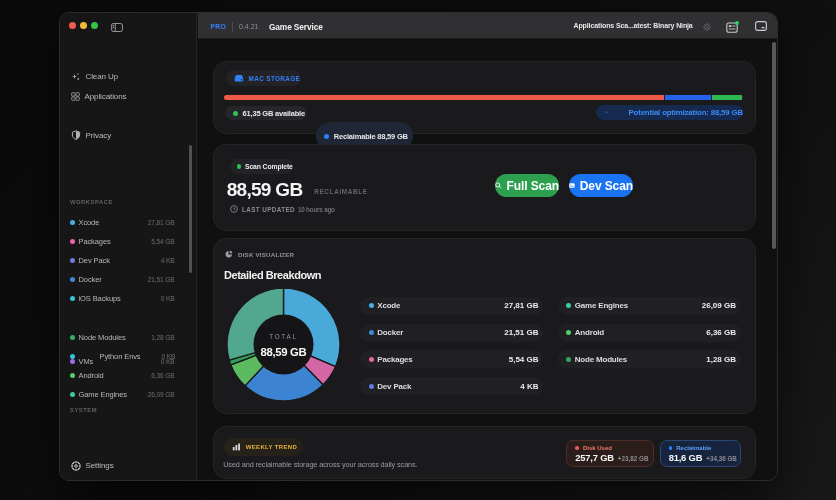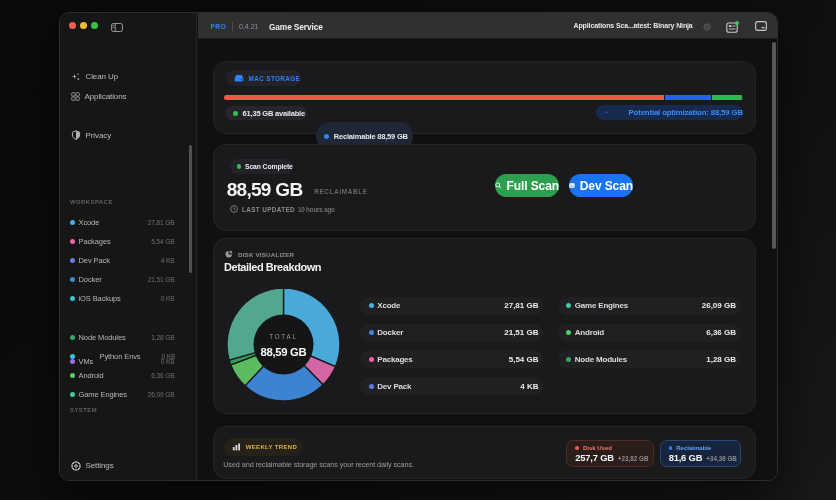--- a/index.html
+++ b/index.html
@@ -168,21 +168,21 @@
     </div>
 
     <div class="card" style="top:225.4px;height:175.7px;">
       <div class="abs" style="left:11px;top:11px;display:flex;align-items:center;">
         <svg width="8" height="8" viewBox="0 0 10 10">
             <path d="M4.4 1.2 A4.1 4.1 0 1 0 8.8 5.6 L4.4 5.6 Z" fill="#9a9a9d"></path>
             <path d="M5.9 0.7 A4.1 4.1 0 0 1 9.3 4.1 L5.9 4.1 Z" fill="#9a9a9d"></path>
           </svg>
         <span style="margin-left:5px;font-size:6.2px;font-weight:bold;color:#929295;letter-spacing:.2px;">DISK VISUALIZER</span>
       </div>
-      <div class="abs" style="left:10px;top:22px;font-size:11px;font-weight:bold;color:#f2f2f4;letter-spacing:-.45px;text-align:right;">Detailed Breakdown</div>
+      <div class="abs" style="left:10px;top:30px;font-size:11px;font-weight:bold;color:#f2f2f4;letter-spacing:-.45px;text-align:right;">Detailed Breakdown</div>
       <svg class="abs" style="left:12px;top:47.2px;" width="115" height="115" viewBox="0 0 115 115">
         <path d="M57.5,57.5 L57.50,1.00 A56.5,56.5 0 0 1 109.50,79.59 Z" fill="#49a9d9" stroke="#1a1a1c" stroke-width="1.4"></path>
         <path d="M57.5,57.5 L109.50,79.59 A56.5,56.5 0 0 1 97.09,97.81 Z" fill="#d466a4" stroke="#1a1a1c" stroke-width="1.4"></path>
         <path d="M57.5,57.5 L97.09,97.81 A56.5,56.5 0 0 1 19.02,98.87 Z" fill="#3c84d2" stroke="#1a1a1c" stroke-width="1.4"></path>
         <path d="M57.5,57.5 L19.02,98.87 A56.5,56.5 0 0 1 4.83,77.95 Z" fill="#5cba60" stroke="#1a1a1c" stroke-width="1.4"></path>
         <path d="M57.5,57.5 L4.83,77.95 A56.5,56.5 0 0 1 3.19,73.09 Z" fill="#2f9e5a" stroke="#1a1a1c" stroke-width="1.4"></path>
         <path d="M57.5,57.5 L3.19,73.09 A56.5,56.5 0 0 1 57.50,1.00 Z" fill="#52a88e" stroke="#1a1a1c" stroke-width="1.4"></path>
         <circle cx="57.5" cy="57.5" r="30" fill="#151517"></circle>
         <text x="57.5" y="52" text-anchor="middle" font-size="6.3" letter-spacing="1.8" fill="#97979a">TOTAL</text>
         <text x="57.5" y="68.5" text-anchor="middle" font-size="11.3" letter-spacing="-0.3" font-weight="bold" fill="#fafafa">88,59 GB</text>
@@ -226,21 +226,21 @@
 
     <div class="card" style="top:412.8px;height:53px;">
       <div class="pill" style="left:9.7px;top:11.5px;width:79.8px;height:17.6px;background:#262219;">
         <svg style="margin-left:8px;" width="9" height="8" viewBox="0 0 9 8">
             <rect x="0.8" y="4" width="1.8" height="3.4" fill="#d8d8da"></rect>
             <rect x="3.5" y="2" width="1.8" height="5.4" fill="#d8d8da"></rect>
             <rect x="6.2" y="0.5" width="1.8" height="6.9" fill="#d8d8da"></rect>
           </svg>
         <span style="margin-left:5px;font-size:6px;color:#e6b23f;letter-spacing:.35px;">WEEKLY TREND</span>
       </div>
-      <div class="abs" style="left:9.2px;top:33px;font-size:7.3px;color:#9b9b9e;letter-spacing:-.1px;white-space:nowrap;">Used and reclaimable storage scans your recent daily scans.</div>
+      <div class="abs" style="left:9.2px;top:33px;font-size:7.3px;color:#9b9b9e;letter-spacing:-.1px;white-space:nowrap;">Used and reclaimable storage across your across daily scans.</div>
       <div class="chip" style="left:352.3px;width:88px;top:13.2px;background:#2b1d19;border:1px solid #4e2d27;">
         <div class="cl" style="color:#f07a6d;"><span class="dot" style="width:3.6px;height:3.6px;background:#ef5a4c;margin-right:4px;"></span>Disk Used</div>
         <div class="cv">257,7 GB<span>+23,82 GB</span></div>
       </div>
       <div class="chip" style="left:445.7px;width:81px;top:13.2px;background:#16243e;border:1px solid #2b4872;">
         <div class="cl" style="color:#5ea0f8;"><span class="dot" style="width:3.6px;height:3.6px;background:#2f81f7;margin-right:4px;"></span>Reclaimable</div>
         <div class="cv">81,6 GB<span>+34,36 GB</span></div>
       </div>
     </div>
     <div class="scrollbar" style="left:574px;top:29px;height:207px;"></div>

